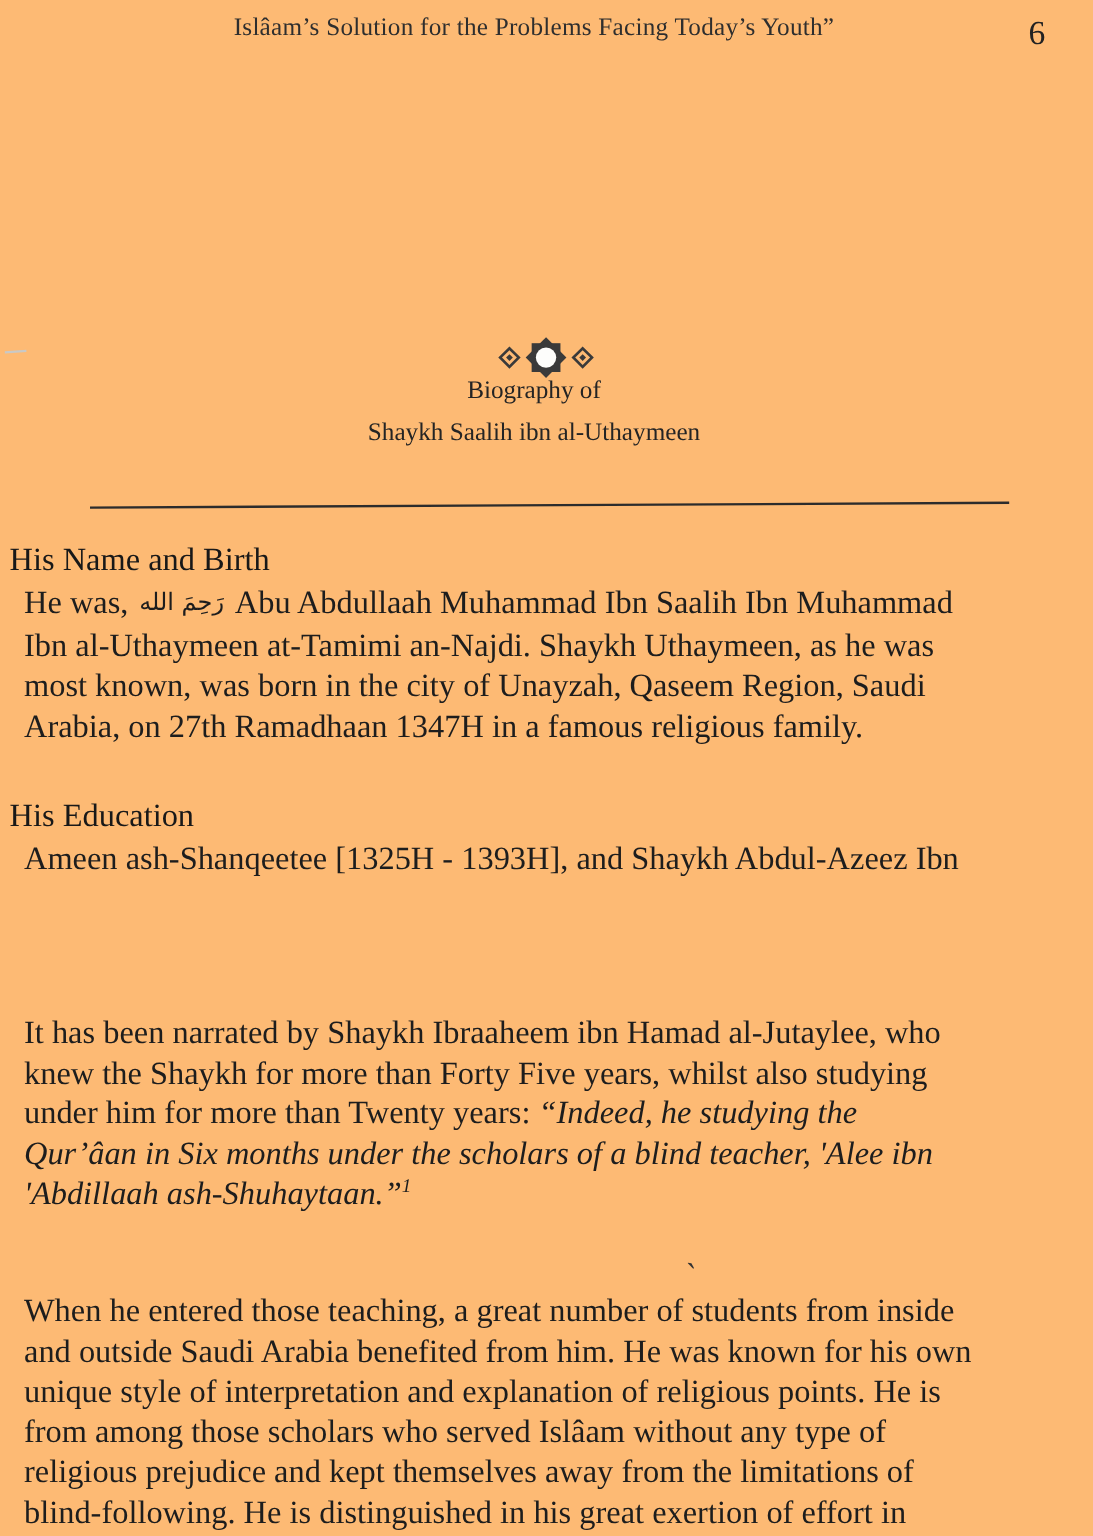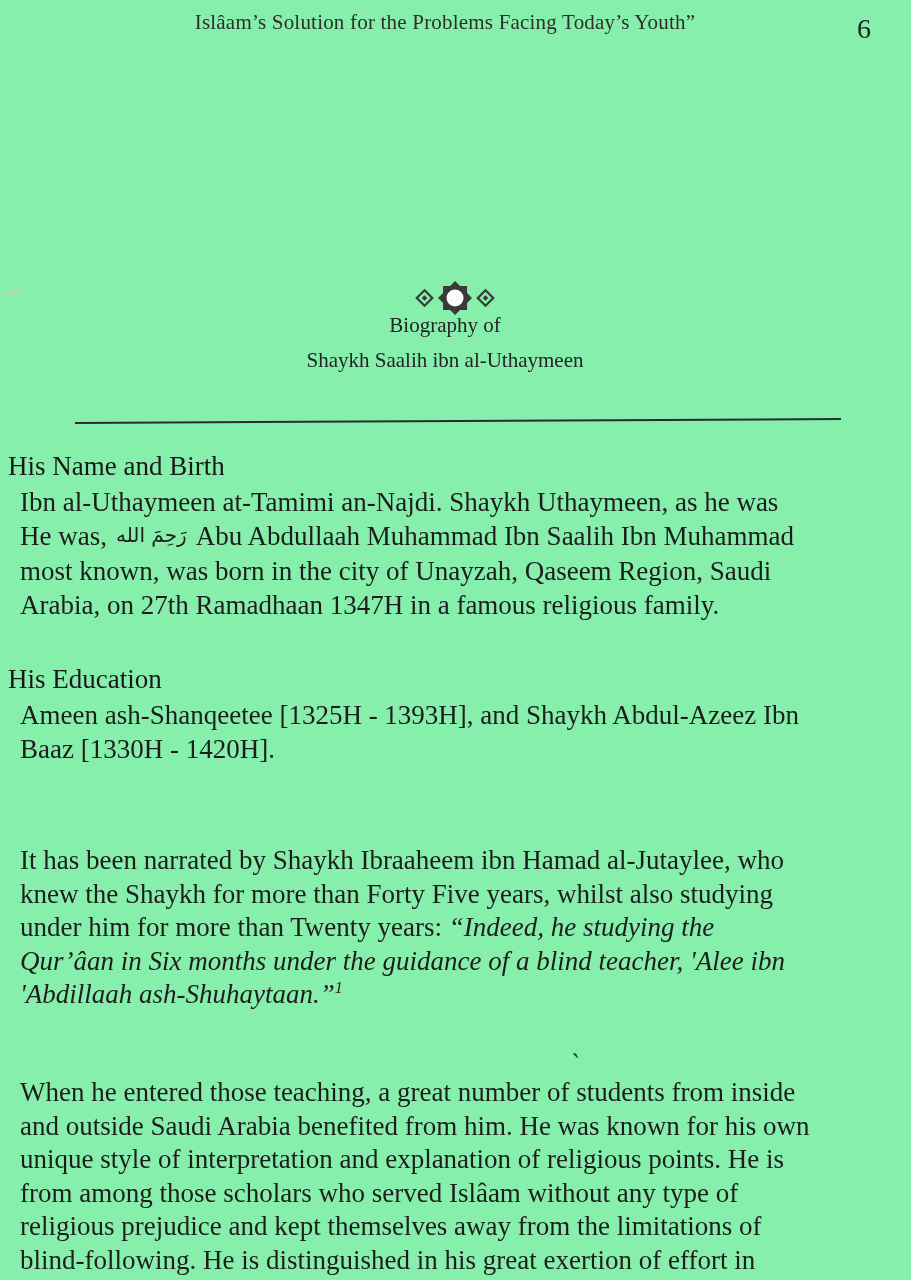--- a/index.html
+++ b/index.html
@@ -1,19 +1,19 @@
 <!DOCTYPE html>
 <html><head>
 <meta charset="utf-8">
 <style>
   html,body{margin:0;padding:0;}
   .page{
     position:relative;
     width:911px;height:1280px;
-    background:#86efac;
+    background:#fdba74;
     overflow:hidden;
     font-family:"Liberation Serif","DejaVu Serif",serif;
     color:#1c1c1c;
   }
   
   .running-title{
     position:absolute;top:10px;left:0;width:890px;
     text-align:center;
     font-size:21px;color:#2e2e2e;
     letter-spacing:0.2px;
@@ -103,37 +103,36 @@
     </svg>
   </div>
 
   <div class="title-line l1">Biography of</div>
   <div class="title-line l2">Shaykh Saalih ibn al-Uthaymeen</div>
 
   <div class="rule"></div>
 
   <div class="heading h-name">His Name and Birth</div>
   <div class="para p1">
+    <div class="line"><span>He was,</span><span class="arabic" style="margin-left: 6px; margin-right: 6px;">رَحِمَ الله</span><span>Abu Abdullaah Muhammad Ibn Saalih Ibn Muhammad</span></div>
     <div class="line">Ibn al-Uthaymeen at-Tamimi an-Najdi. Shaykh Uthaymeen, as he was</div>
-    <div class="line"><span>He was,</span><span class="arabic" style="margin-left: 6px; margin-right: 6px;">رَحِمَ الله</span><span>Abu Abdullaah Muhammad Ibn Saalih Ibn Muhammad</span></div>
     <div class="line">most known, was born in the city of Unayzah, Qaseem Region, Saudi</div>
     <div class="line">Arabia, on 27th Ramadhaan 1347H in a famous religious family.</div>
   </div>
 
   <div class="heading h-edu">His Education</div>
   <div class="para p2">
     <div class="line">Ameen ash-Shanqeetee [1325H - 1393H], and Shaykh Abdul-Azeez Ibn</div>
-    <div class="line">Baaz [1330H - 1420H].</div>
   </div>
 
   <div class="para p3">
     <div class="line">It has been narrated by Shaykh Ibraaheem ibn Hamad al-Jutaylee, who</div>
     <div class="line">knew the Shaykh for more than Forty Five years, whilst also studying</div>
     <div class="line"><span>under him for more than Twenty  years: </span><span class="it">“Indeed, he studying the</span></div>
-    <div class="line it">Qur’âan in Six months under the guidance of a blind teacher, 'Alee ibn</div>
+    <div class="line it">Qur’âan in Six months under the scholars of a blind teacher, 'Alee ibn</div>
     <div class="line"><span class="it">'Abdillaah ash-Shuhaytaan.”</span><sup class="fn">1</sup></div>
   </div>
 
   <div class="para p4">
     <div class="line">When he entered those teaching, a great number of students from inside</div>
     <div class="line">and outside Saudi Arabia benefited from him. He was known for his own</div>
     <div class="line">unique style of interpretation and explanation of religious points. He is</div>
     <div class="line">from among those scholars who served Islâam without any type of</div>
     <div class="line">religious prejudice and kept themselves away from the limitations of</div>
     <div class="line">blind-following. He is distinguished in his great exertion of effort in</div>

